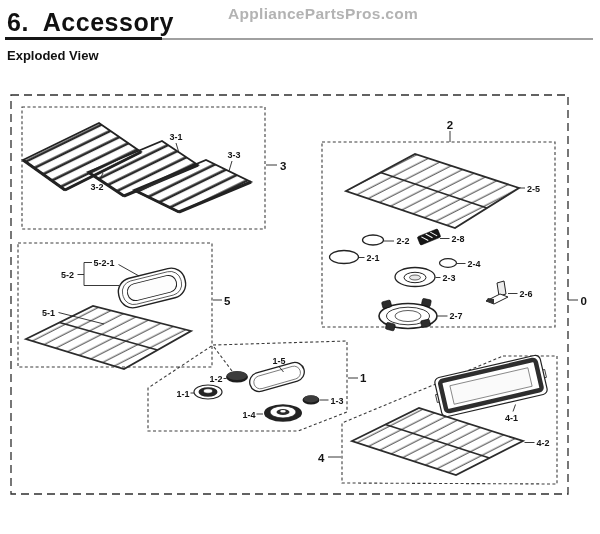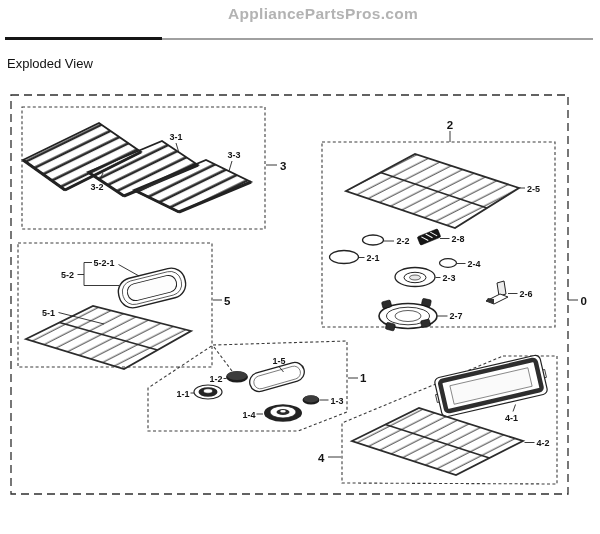--- a/index.html
+++ b/index.html
@@ -4,34 +4,35 @@
 <style>
   html,body{margin:0;padding:0;background:#fff;}
   .page{position:relative;width:600px;height:534px;background:#fff;overflow:hidden;
         font-family:"Liberation Sans",sans-serif;color:#1a1a1a;}
   .section-title{position:absolute;left:7px;top:8px;font-size:25px;font-weight:bold;
         letter-spacing:.5px;white-space:pre;color:#111;}
   .watermark{position:absolute;left:212px;top:5px;font-size:15.5px;font-weight:bold;
         color:#b3b3b3;letter-spacing:.3px;margin-left:16px;}
   .rule-dark{position:absolute;left:5px;top:37px;width:157px;height:3px;background:#161616;}
   .rule-light{position:absolute;left:162px;top:38px;width:431px;height:2px;background:#a0a0a0;}
-  .view-label{position:absolute;left:7px;top:56px;font-size:13px;font-weight:normal;color:#111;}
+  .view-label{position:absolute;left:7px;top:48px;font-size:13px;font-weight:bold;color:#111;}
   svg{position:absolute;left:0;top:0;}
   .pnum{font:bold 9px "Liberation Sans",sans-serif;fill:#141414;}
   .gnum{font:bold 11.5px "Liberation Sans",sans-serif;fill:#141414;}
   .box{fill:none;stroke:#3c3c3c;stroke-width:1.1;stroke-dasharray:3 2.4;}
   .obox{fill:none;stroke:#2f2f2f;stroke-width:1.3;stroke-dasharray:8 5;}
   .ldr{stroke:#222;stroke-width:.9;fill:none;}
   .part{stroke:#222;fill:#fff;}
 </style>
 </head>
 <body>
 
 <div class="page">
 
+  <div class="section-title">6.  Accessory</div>
   <div class="watermark">AppliancePartsPros.com</div>
   <div class="rule-dark"></div>
   <div class="rule-light"></div>
   <div class="view-label">Exploded View</div>
 
   <svg width="600" height="534" viewBox="0 0 600 534">
     <defs>
       <pattern id="ph-rack" patternUnits="userSpaceOnUse" width="8.5" height="8.5" patternTransform="rotate(-27)">
         <line x1="0" y1="4" x2="8.5" y2="4" stroke="#3d3d3d" stroke-width="1"></line>
       </pattern>

